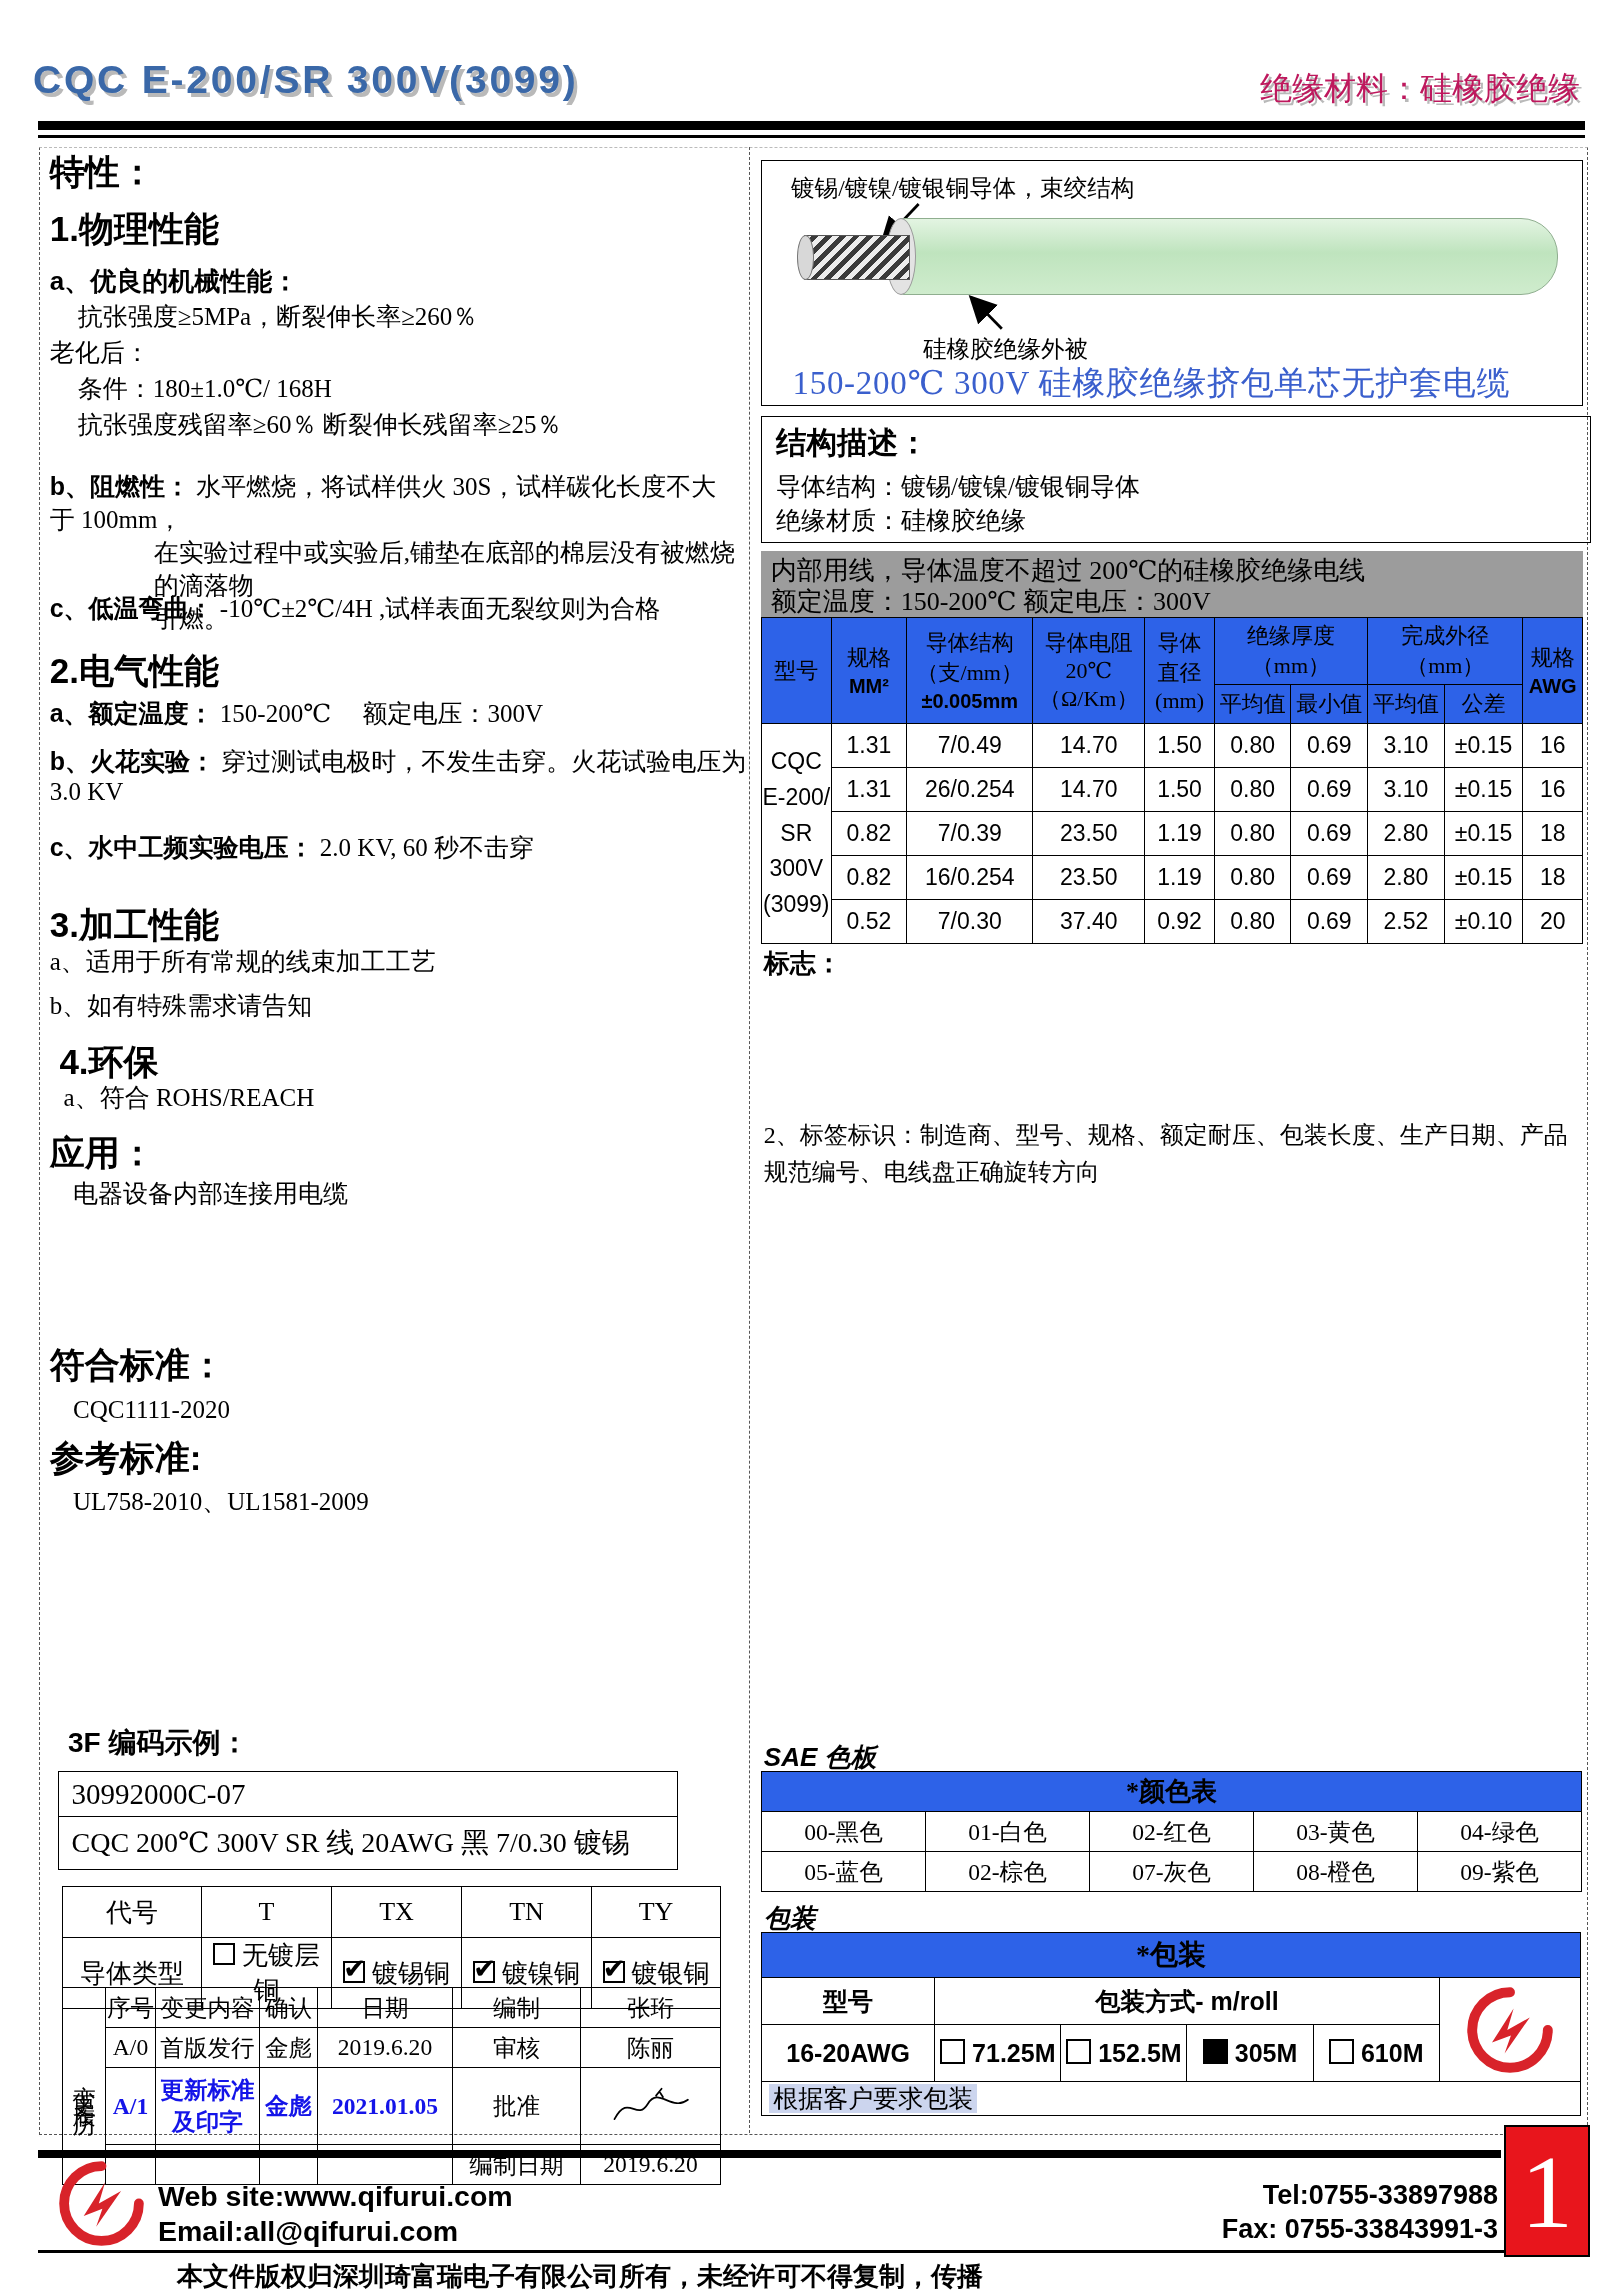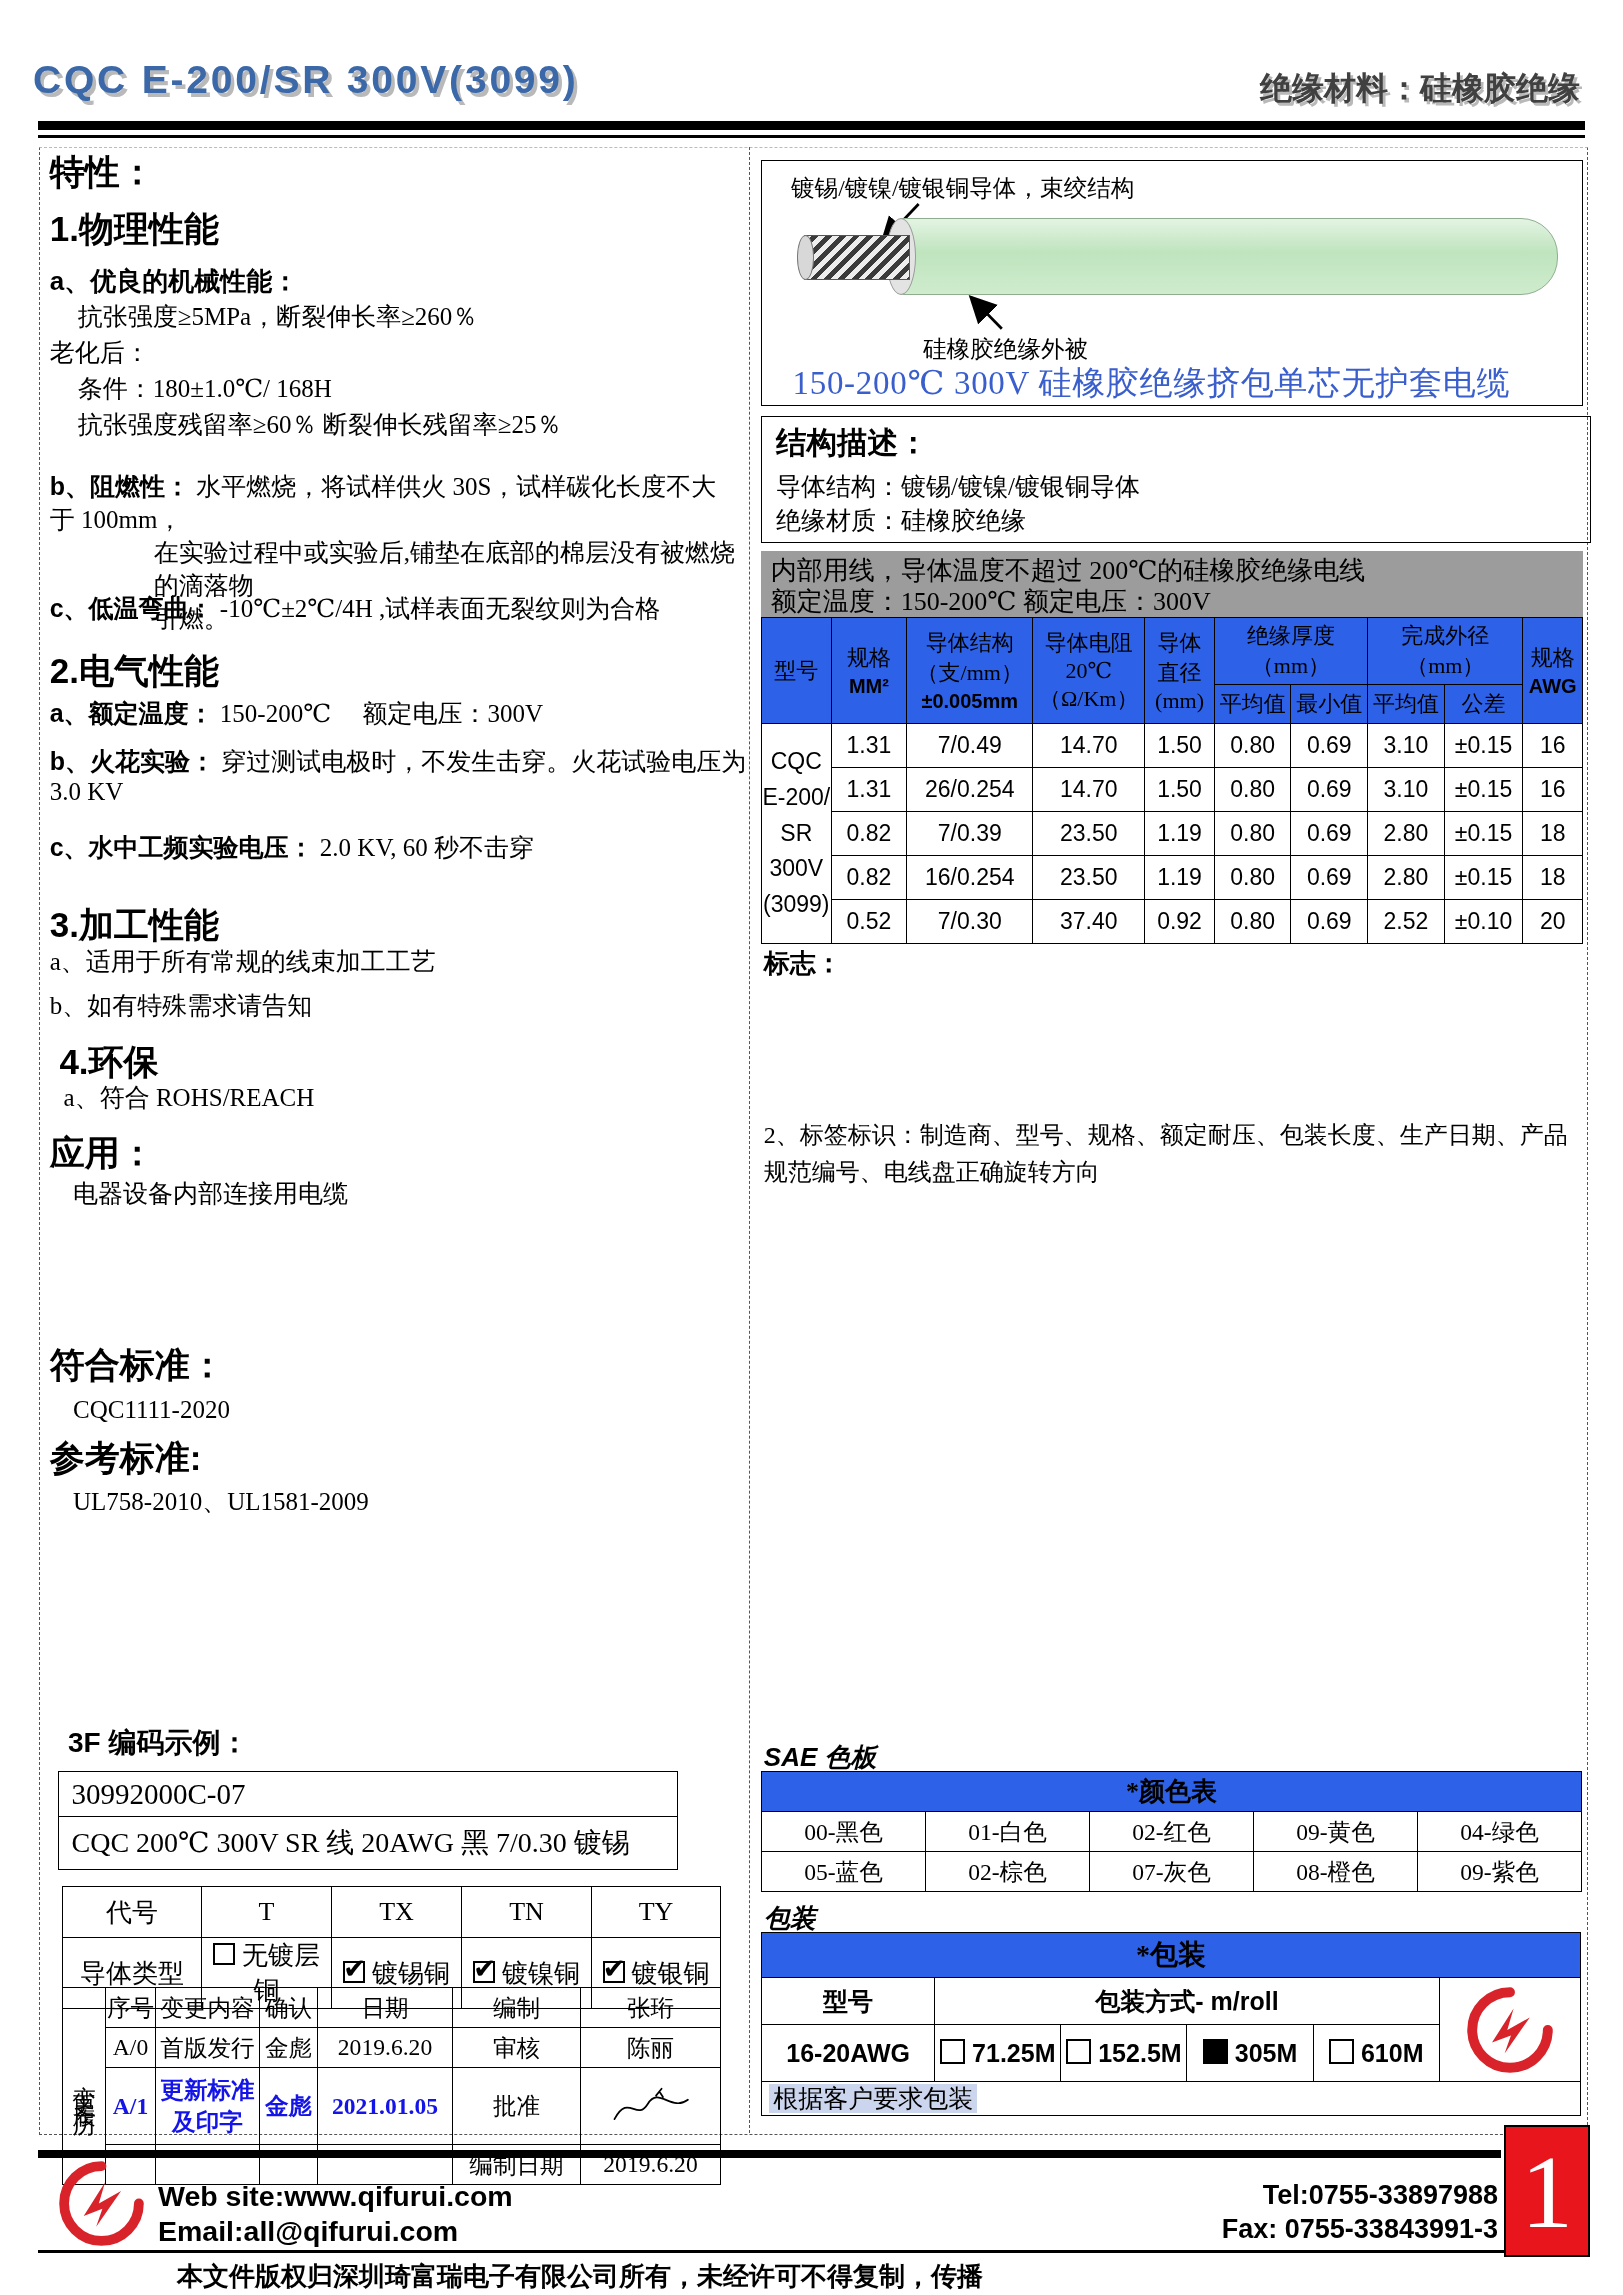--- a/index.html
+++ b/index.html
@@ -3,21 +3,21 @@
 <meta charset="utf-8">
 <style>
   html,body{margin:0;padding:0;background:#e9e9e9;}
   .page{position:relative;width:1623px;height:2295px;background:#ffffff;overflow:hidden;
         font-family:"Liberation Serif","DejaVu Serif",serif;color:#000;}
   .abs{position:absolute;}
 
   
   .hdr-left{left:33px;top:58px;font-size:39px;font-weight:bold;letter-spacing:2.8px;
             color:#3A68A8;text-shadow:3.5px 3.5px 0 #b9b9b9;font-family:"Liberation Sans",sans-serif;}
-  .hdr-right{right:43px;top:67px;font-size:32px;font-weight:bold;color:#404040;
+  .hdr-right{right:43px;top:67px;font-size:32px;font-weight:normal;color:#be185d;
              text-shadow:2.8px 2.8px 0 #b9b9b9;font-family:"Liberation Sans",sans-serif;}
   .rule-thick{left:38px;top:121px;width:1547px;height:9px;background:#000;}
   .rule-thin{left:38px;top:135px;width:1547px;height:2.8px;background:#000;}
 
   
   .frame{left:39px;top:147px;width:1547px;height:1986px;
          border-left:1.4px dashed #555;border-right:1.4px dashed #555;
          border-top:0.7px dashed #bbb;border-bottom:1.4px dashed #555;}
   .divider{left:749px;top:147px;width:0;height:1986px;border-left:1.4px dashed #555;}
 
@@ -437,21 +437,21 @@
           <col style="width:164px">
         </colgroup>
       <tbody>
           <tr class="title">
             <td colspan="5">*颜色表</td>
           </tr>
       <tr>
         <td>00-黑色</td>
         <td>01-白色</td>
         <td>02-红色</td>
-        <td>09-黄色</td>
+        <td>03-黄色</td>
         <td>04-绿色</td>
       </tr>
       <tr>
         <td>05-蓝色</td>
         <td>02-棕色</td>
         <td>07-灰色</td>
         <td>08-橙色</td>
         <td>09-紫色</td>
       </tr>
     </tbody>

